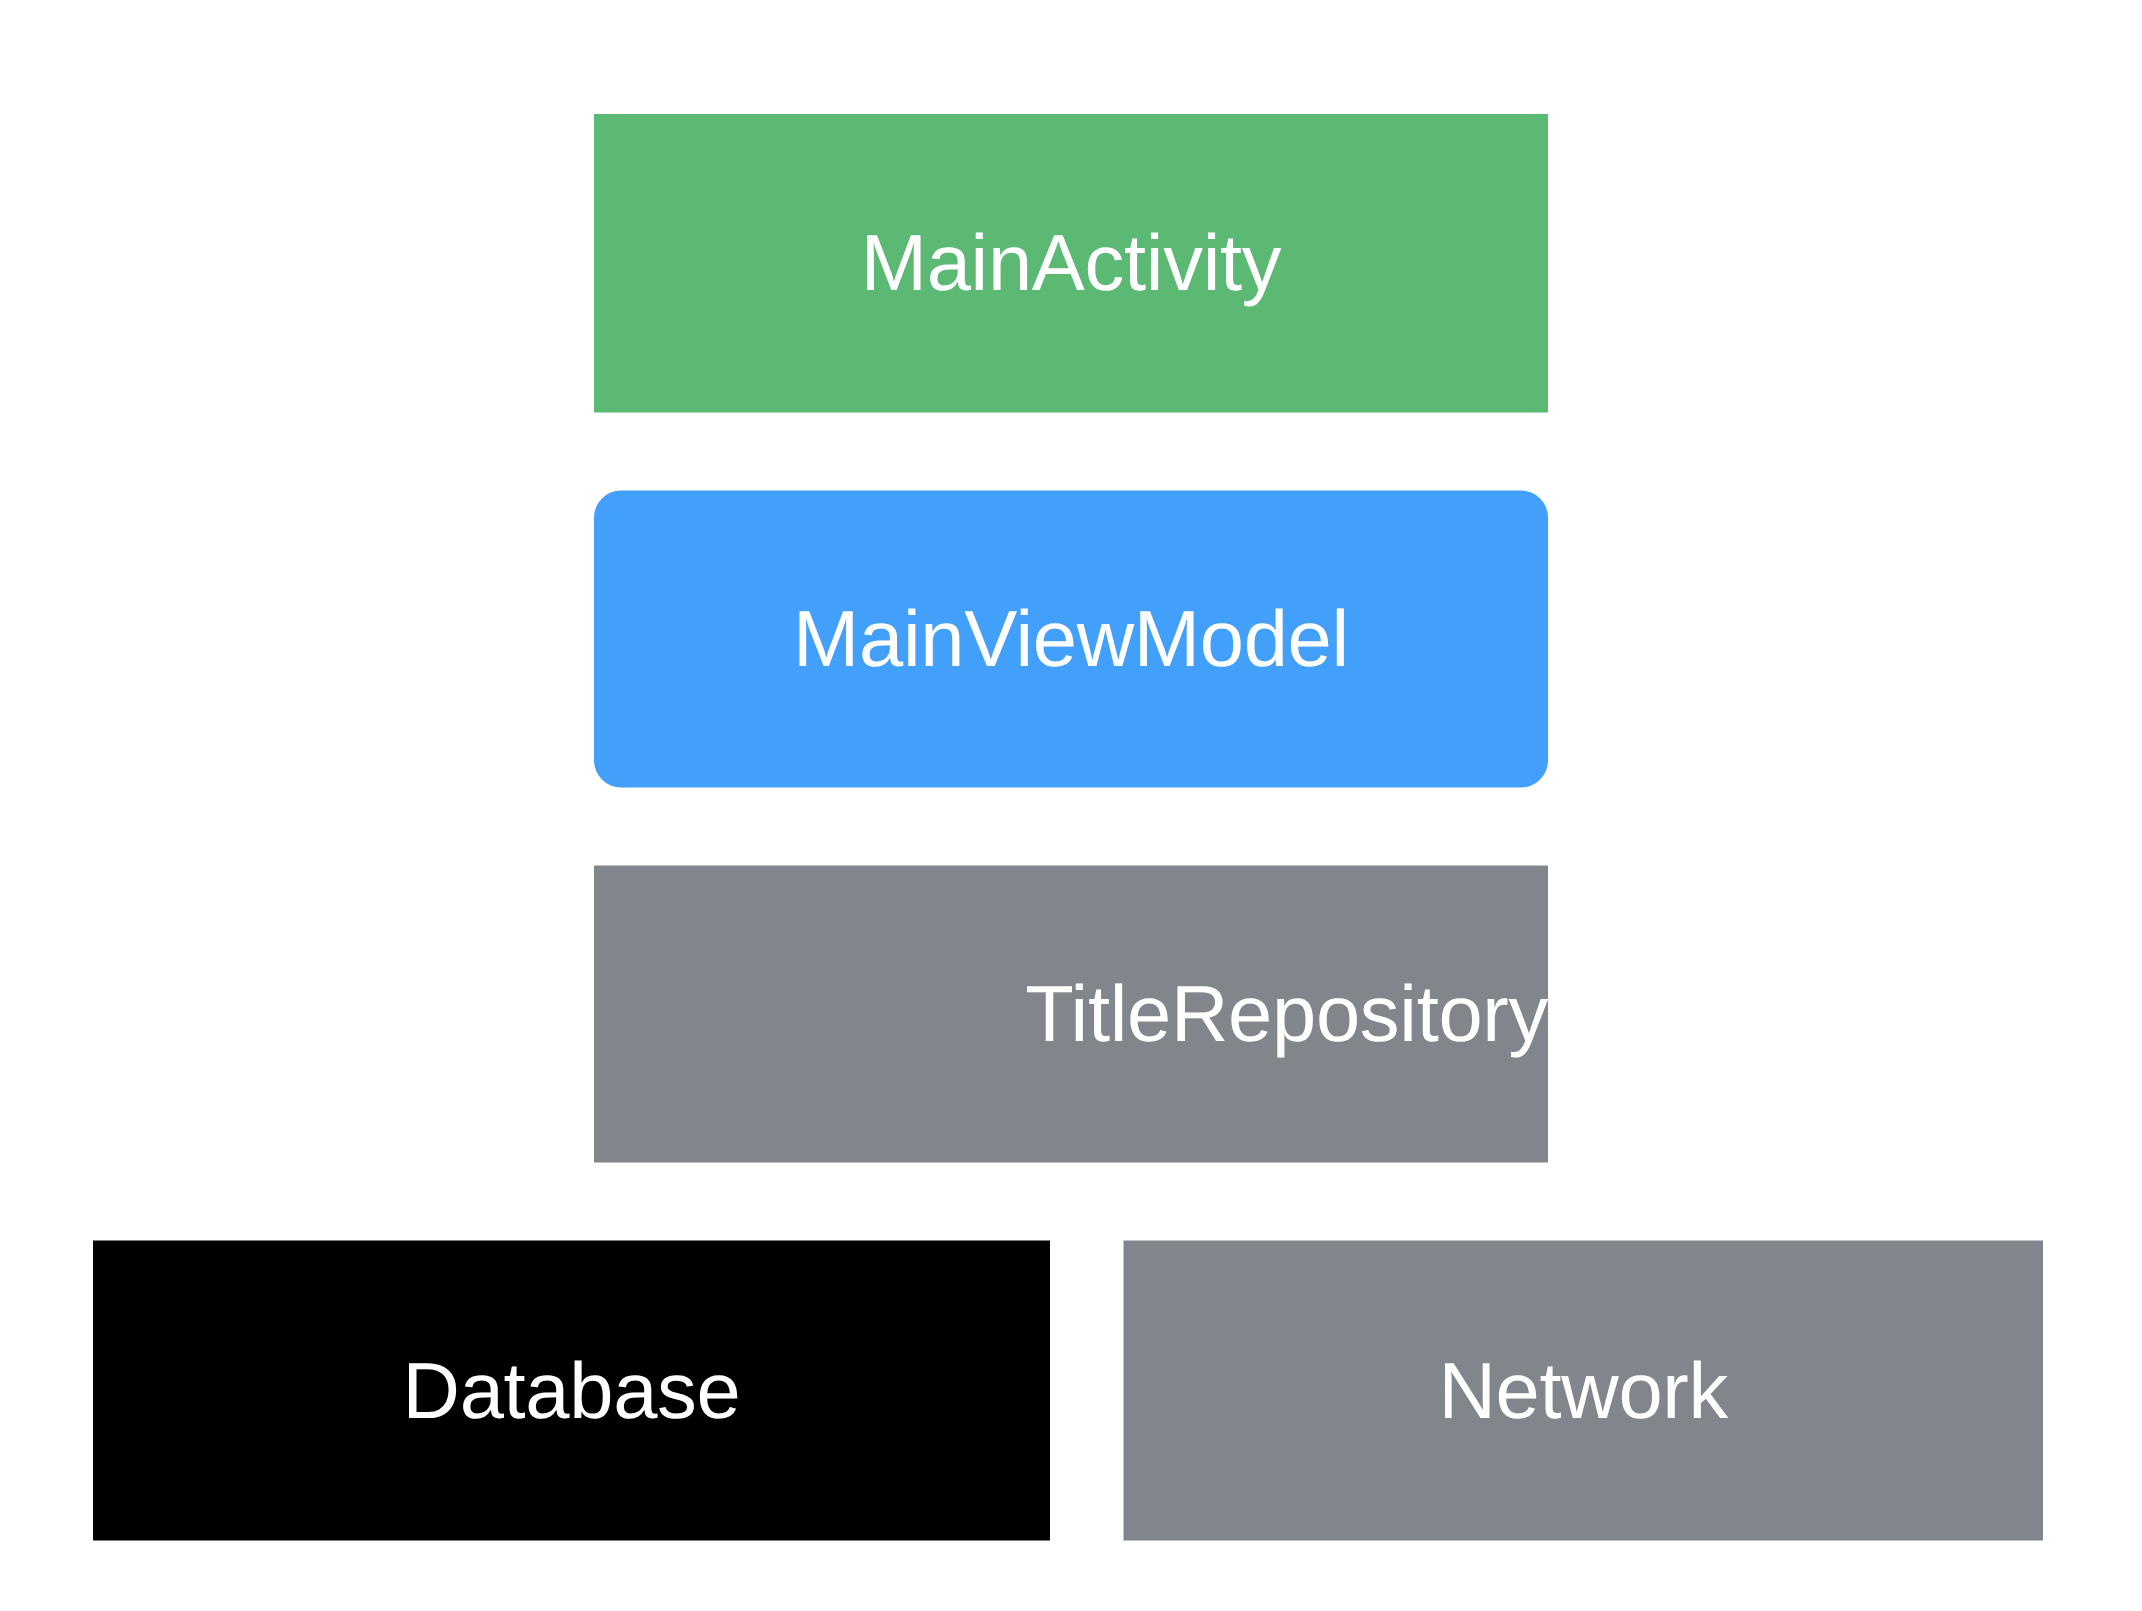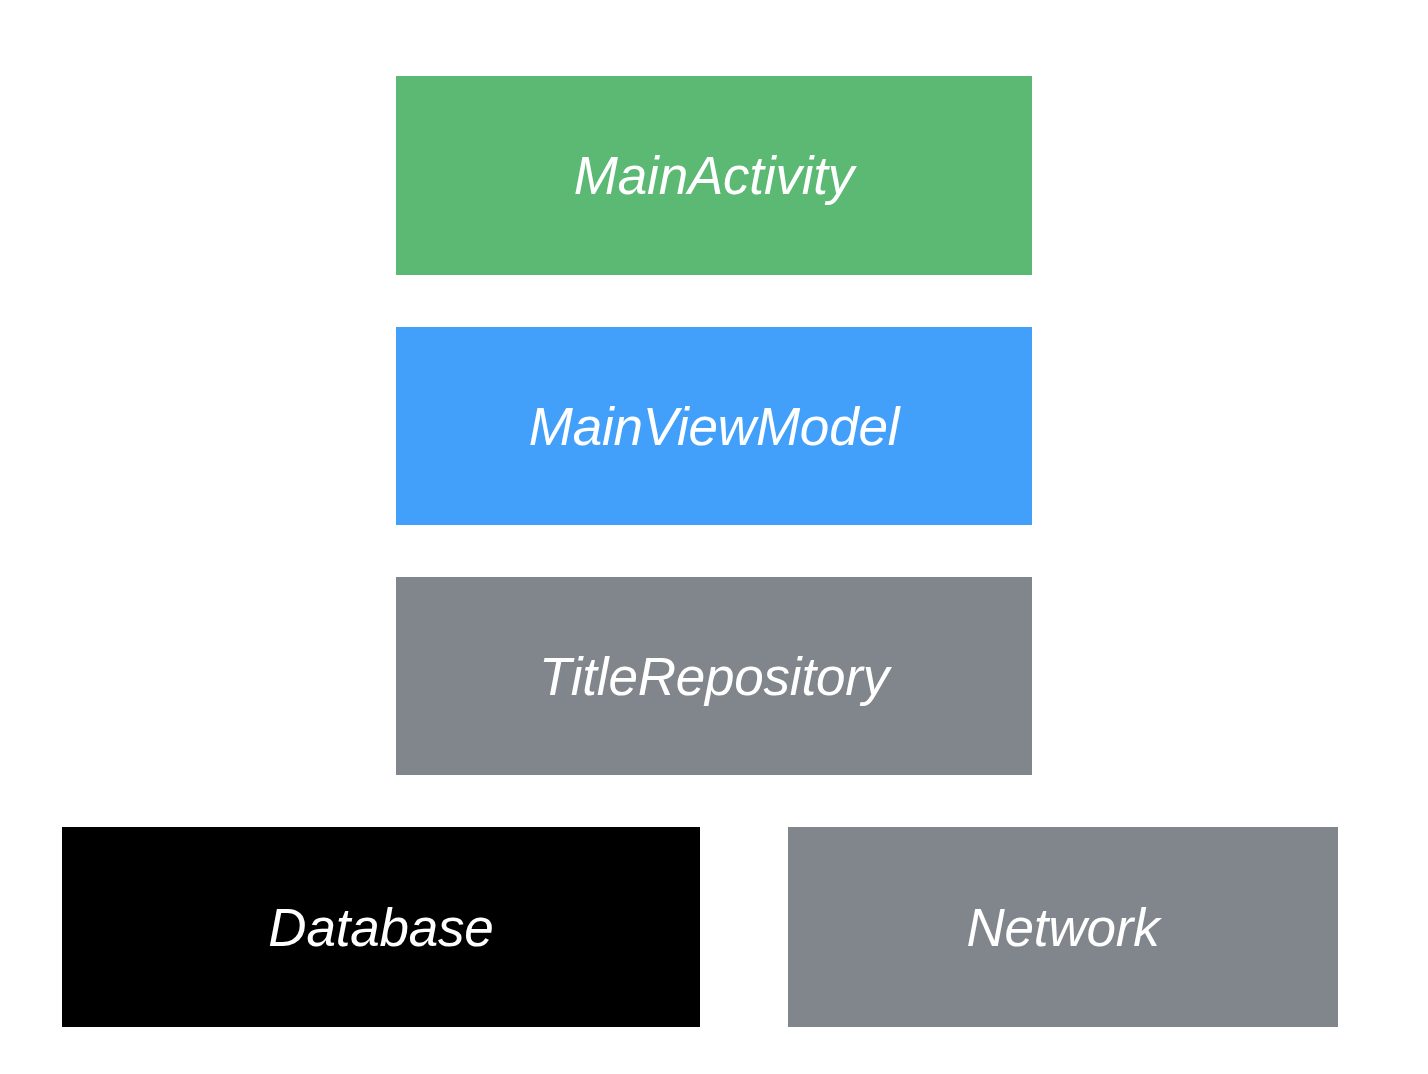--- a/index.html
+++ b/index.html
@@ -16,38 +16,37 @@
     height: 1074px;
     background: #ffffff;
     overflow: hidden;
   }
   .node-box {
     position: absolute;
     display: flex;
     align-items: center;
     justify-content: center;
     box-sizing: border-box;
-    font-style: italic;
   }
   .node-label {
     color: #ffffff;
     font-family: "Liberation Sans", sans-serif;
     font-size: 53px;
     font-weight: 400;
     line-height: 1;
     letter-spacing: -0.2px;
     white-space: nowrap;
     text-align: center;
     -webkit-font-smoothing: antialiased;
   }
 
   
   #node-main-activity    { left: 396px; top: 76px;  width: 636px; height: 199px; }
-  #node-main-view-model  { left: 396px; top: 327px; width: 636px; height: 198px; }
-  #node-title-repository { left: 396px; top: 577px; width: 636px; height: 198px; }
+  #node-main-view-model  { left: 396px; top: 327px; width: 636px; height: 198px; border-radius: 18px; }
+  #node-title-repository { left: 396px; top: 577px; width: 636px; height: 198px; justify-content: flex-end; }
   #node-database         { left: 62px;  top: 827px; width: 638px; height: 200px; }
   #node-network          { left: 746px; top: 827px; width: 638px; height: 200px; }
 </style>
 </head>
 <body>
 
 <div id="diagram-canvas" style="width: 1428px; height: 1074px; background: rgb(255, 255, 255);">
 
   <div class="node-box" id="node-main-activity" style="left: 396px; top: 76px; width: 636px; height: 199px; background: rgb(91, 185, 116);">
     <span class="node-label">MainActivity</span>
@@ -58,17 +57,17 @@
   </div>
 
   <div class="node-box" id="node-title-repository" style="left: 396px; top: 577px; width: 636px; height: 198px; background: rgb(128, 134, 139);">
     <span class="node-label">TitleRepository</span>
   </div>
 
   <div class="node-box" id="node-database" style="left: 62px; top: 827px; width: 638px; height: 200px; background: #000000;">
     <span class="node-label">Database</span>
   </div>
 
-  <div class="node-box" id="node-network" style="left: 788px; top: 827px; width: 550px; height: 200px; background: rgb(128, 134, 139);">
+  <div class="node-box" id="node-network" style="left: 749px; top: 827px; width: 613px; height: 200px; background: rgb(128, 134, 139);">
     <span class="node-label">Network</span>
   </div>
 
 </div>
 
 </body></html>

